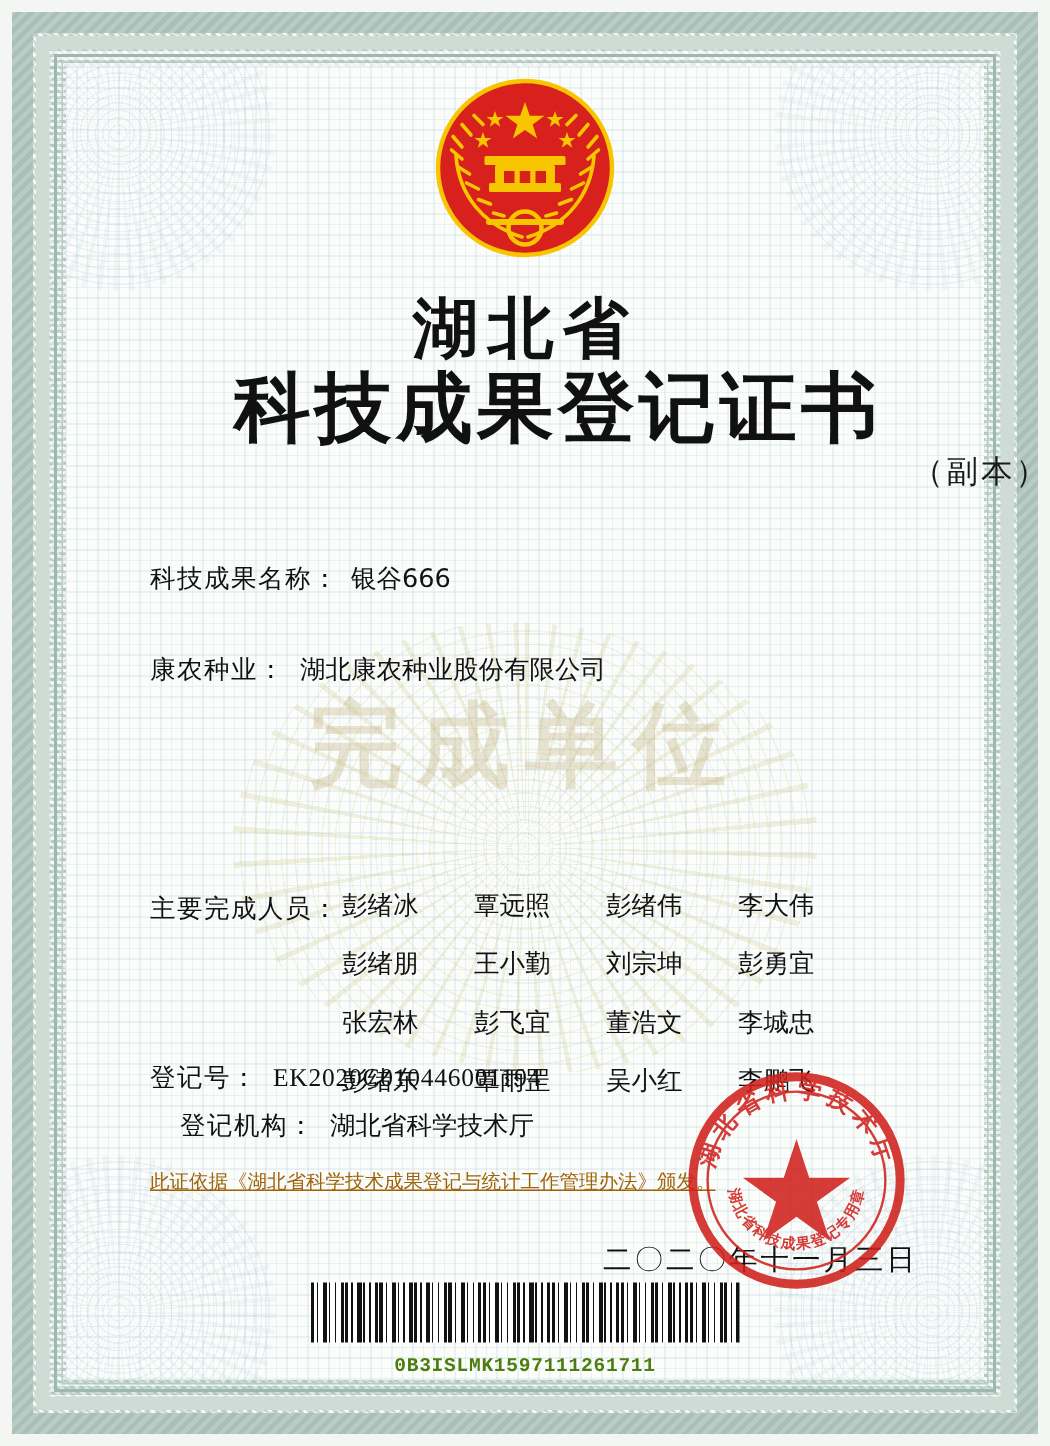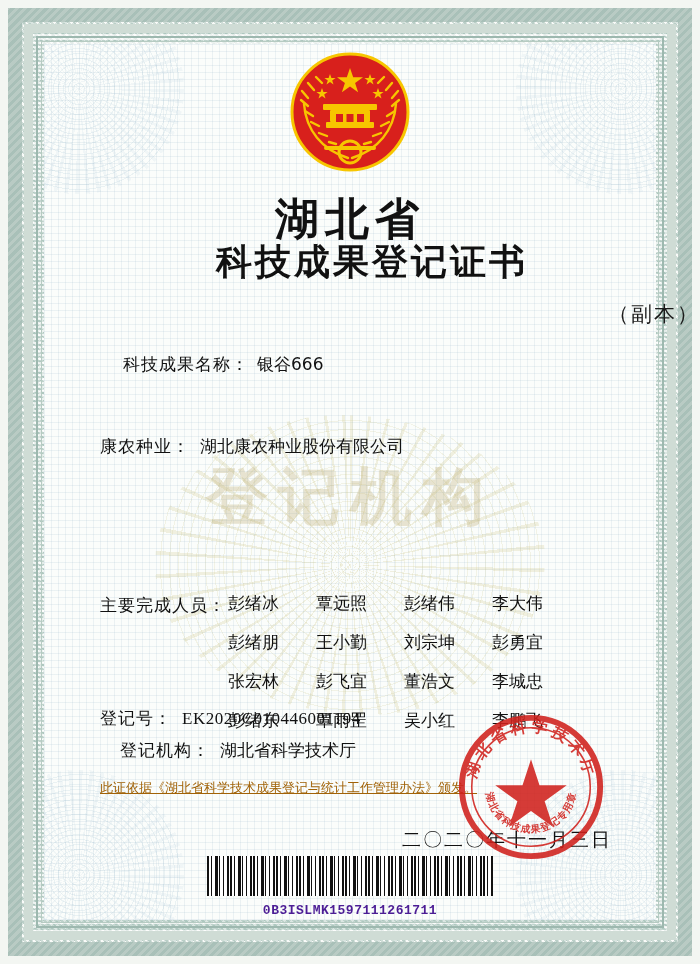--- a/index.html
+++ b/index.html
@@ -144,21 +144,21 @@
     font-weight: 700;
     color: #111;
   }
   .title-main {
     top: 190px;
     font-size: 44px;
     letter-spacing: 6px;
   }
   .title-sub {
     top: 238px;
-    font-size: 36px;
+    font-size: 51px;
     letter-spacing: 3px;
     padding-left: 44px;
   }
   .title-copy {
     position: absolute;
     left: 0; right: 0;
     top: 300px;
     text-align: right;
     font-size: 21px;
     letter-spacing: 2px;
@@ -170,21 +170,21 @@
   .field {
     position: absolute;
     font-size: 17px;
     color: #111;
     font-family: "DejaVu Sans", sans-serif;
     white-space: nowrap;
   }
   .field .label { letter-spacing: 1px; }
   .field .value { margin-left: 8px; }
 
-  #f-name  { left: 100px; top: 353px; padding-left: 23px; }
+  #f-name  { left: 100px; top: 374px; }
   #f-unit  { left: 100px; top: 435px; }
   #f-unit .value { margin-left: 10px; }
 
   .members {
     position: absolute;
     left: 100px;
     top: 592px;
     font-size: 17px;
     color: #111;
     font-family: "DejaVu Sans", sans-serif;
@@ -257,21 +257,21 @@
       #111 8px, #111 11px, #fff 11px, #fff 12px,
       #111 12px, #111 13px, #fff 13px, #fff 16px,
       #111 16px, #111 17px, #fff 17px, #fff 20px,
       #111 20px, #111 22px, #fff 22px, #fff 23px);
   }
   .barcode-text {
     margin-top: 3px;
     font-family: "Liberation Mono", monospace;
     font-size: 13px;
     letter-spacing: .5px;
-    color: #4c1d95;
+    color: #4d7c0f;
     font-weight: 700;
   }
 </style>
 </head>
 <body>
 
 <div class="certificate">
 
   <div class="border-outer"></div>
   <div class="border-mid"></div>
@@ -279,21 +279,21 @@
   <div class="border-inner2"></div>
 
   <div class="paper">
     <div class="rosette tl"></div>
     <div class="rosette tr"></div>
     <div class="rosette bl"></div>
     <div class="rosette br"></div>
   </div>
 
   <div class="watermark-flower"></div>
-  <div class="watermark-text">登记机构</div>
+  <div class="watermark-text">完成单位</div>
 
   <div class="emblem">
     <svg viewBox="0 0 128 128" width="128" height="128" aria-hidden="true">
       <circle cx="64" cy="64" r="58" fill="#d8201c"></circle>
       <circle cx="64" cy="64" r="58" fill="none" stroke="#f7c600" stroke-width="3"></circle>
 
       <g stroke="#f7c600" stroke-width="2.4" fill="none" stroke-linecap="round">
         <path d="M18 56 C20 82, 36 102, 62 110"></path>
         <path d="M110 56 C108 82, 92 102, 66 110"></path>
         <path d="M22 58 l-7 -6 M27 68 l-8 -5 M33 78 l-8 -4 M41 88 l-8 -3 M50 96 l-7 -2"></path>

